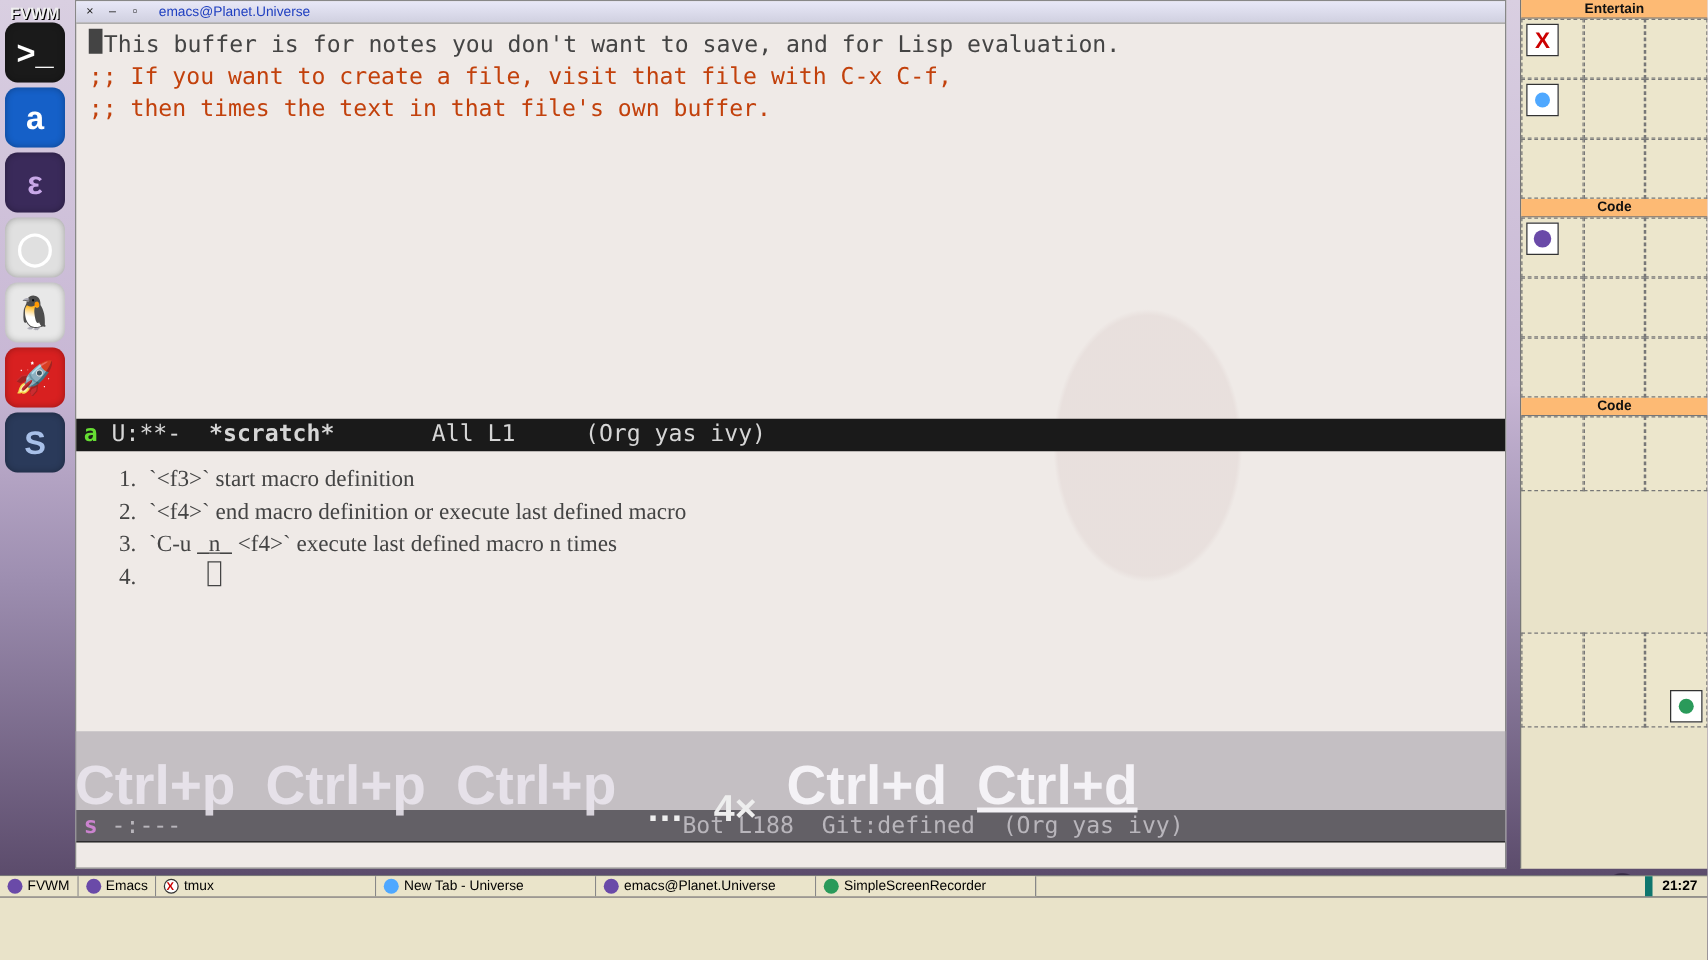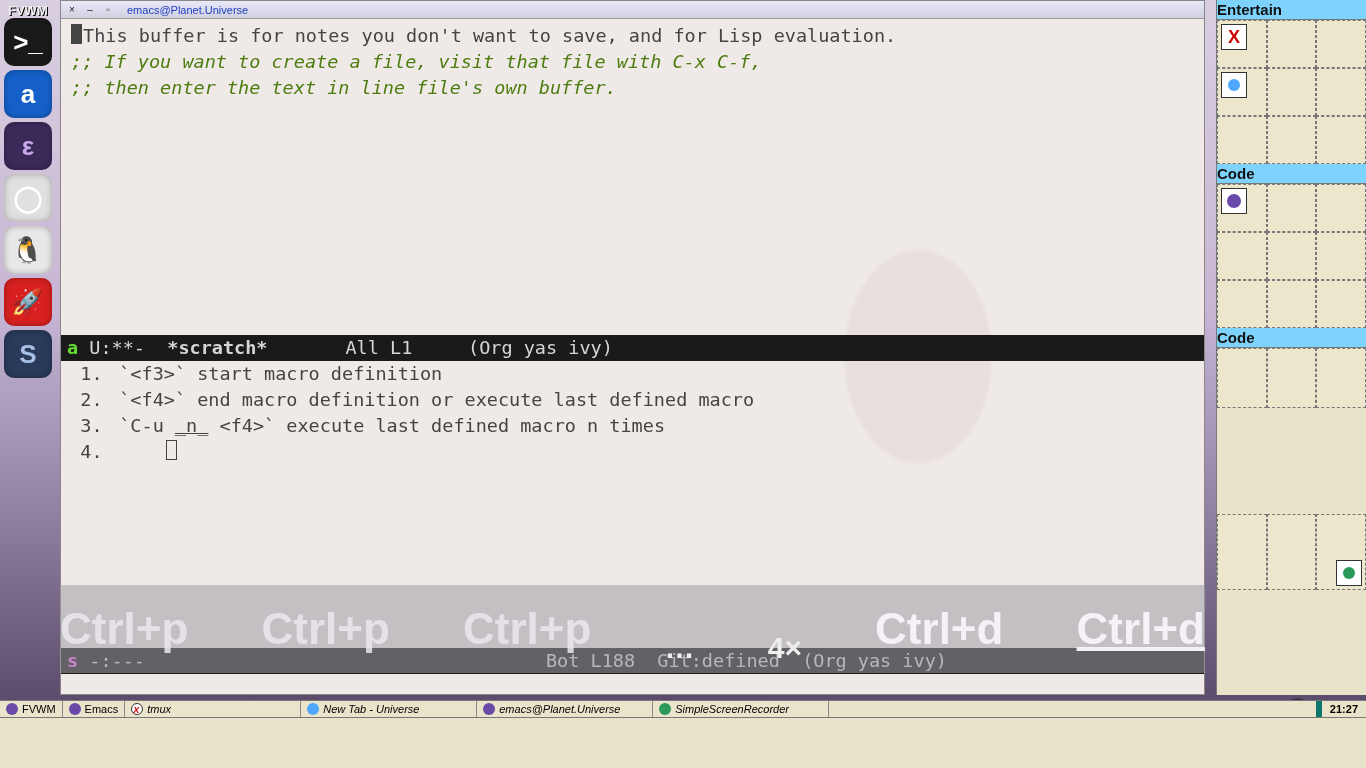--- a/index.html
+++ b/index.html
@@ -67,64 +67,64 @@
     font-size: 18.5px; line-height: 26px;
     color: #444;
   }
   .anime-bg {
     position:absolute; inset:0; opacity:.08;
     background:
       radial-gradient(ellipse 180px 260px at 75% 50%, #9a6a6a 0 40%, transparent 42%);
   }
   .pane-top { position:absolute; top:0; left:0; right:0; height: 316px; padding: 4px 10px; }
   .pane-top .cursor-block { display:inline-block; width:.6em; height:1.1em; background:#444; vertical-align:-2px; margin-right:1px;}
-  .comment { color: #4d7c0f; font-style: italic; }
+  .comment { color: #c2410c; }
   .modeline {
     position:absolute; left:0; right:0; height:26px;
     background:#1a1a1a; color:#d6d6d6;
     display:flex; align-items:center; padding:0 6px;
     font-size:18.5px; white-space:pre;
   }
   .modeline .evil { color:#66dd33; font-weight:bold; }
   .modeline .buf { font-weight:bold; }
   .ml-top { top:316px; }
-  .pane-bot { position:absolute; top:342px; left:0; right:0; bottom:46px; padding: 0 12px 4px; }
+  .pane-bot { position:absolute; top:342px; left:0; right:0; bottom:46px; padding: 10px 12px 4px; font-family: Liberation Serif, serif; }
   .pane-bot ol { list-style: decimal; padding-left: 2.2em; }
   .pane-bot li { padding-left: .3em; }
   .pane-bot .indent { padding-left: 2.5em; display:block; }
   .code-tick { font-family:inherit; }
   .underline { text-decoration: underline; }
   .cursor-box { display:inline-block; width:.55em; height:1.08em; border:1.5px solid #444; vertical-align:-2px; margin-left:1px;}
   .ml-bot { bottom:20px; }
   .ml-bot .evil-s { color:#ff66ff; font-weight:bold; }
   .minibuf { position:absolute; left:0; right:0; bottom:0; height:20px; }
 
   
   .key-overlay {
     position:absolute; left:60px; width:1145px; top:585px; height:88px;
     background: rgba(160,155,165,0.55);
-    display:flex; align-items:center; justify-content:space-between;
-    gap: 14px;
+    display:flex; align-items:center; justify-content:flex-start;
+    gap: 24px;
     font-family: sans-serif; font-weight:bold; font-size:44px;
     color:#f4f2f6;
   }
   .key-overlay .dim { color:#ece8f0; opacity:.85; }
   .key-overlay .count { font-size:30px; align-self:flex-end; padding-bottom:8px; color:#eee;}
   .key-overlay .cur { text-decoration: underline; }
 
   
   .right-col {
     position:absolute; top:0; right:0; width:150px; height:695px;
     display:flex; flex-direction:column;
     background: #e9e3c9;
     border-left:1px solid #777;
   }
   .sec-title {
-    text-align:left; font-family: sans-serif; font-size:15px; font-weight:bold;
-    color:#111; padding:1px 0; background:#7dd3fc; border-bottom:1px solid #777;
+    text-align:center; font-family: sans-serif; font-size:11px; font-weight:bold;
+    color:#111; padding:1px 0; background:#fdba74; border-bottom:1px solid #777;
   }
   .pager-grid {
     flex:0 0 auto;
     display:grid; grid-template-columns: repeat(3, 1fr);
   }
   .pager-cell {
     height:48px; border:1px dashed #777; position:relative;
     background:#ece6cc;
   }
   .pager-cell.tall { height:76px; }
@@ -153,21 +153,21 @@
   }
   .task-item .ico { width:12px; height:12px; border-radius:50%; }
   .ico-fvwm{background:#6a4aa8;}
   .ico-emacs{background:#6a4aa8;}
   .ico-tmux{background:#fff;border:1px solid #333;}
   .ico-tmux::after{content:"X";font-size:9px;color:#c00;font-weight:bold;position:relative;top:-1px;left:1px;}
   .ico-chrome{background:#4fa8ff;}
   .ico-exp{background:#6a4aa8;}
   .ico-rec{background:#2a9a5a;}
   .task-spacer{flex:1;}
-  .task-item.wide{min-width:176px;font-style:italic;}
+  .task-item.wide{min-width:176px;}
   .clock {
     padding:0 8px; border-left:6px solid #0f766e; display:flex; align-items:center;
     font-weight:bold;
   }
 
   .bottom-gap {
     position:absolute; left:0; right:0; bottom:0; height:50px;
     background:#e9e3c9;
   }
 </style>
@@ -195,21 +195,21 @@
     <span class="tbtn">–</span>
     <span class="tbtn">▫</span>
     <span class="title">emacs@Planet.Universe</span>
   </div>
   <div class="emacs-body">
     <div class="anime-bg"></div>
 
     <div class="pane-top">
       <div><span class="cursor-block"></span><span>This buffer is for notes you don't want to save, and for Lisp evaluation.</span></div>
       <div class="comment">;; If you want to create a file, visit that file with C-x C-f,</div>
-      <div class="comment">;; then enter the text in line file's own buffer.</div>
+      <div class="comment">;; then times the text in that file's own buffer.</div>
     </div>
 
     <div class="modeline ml-top"><span class="evil">a</span><span> U:**- </span><span class="buf"> *scratch*</span><span>       </span><span>All L1</span><span>     </span><span>(Org yas ivy)</span></div>
 
     <div class="pane-bot">
       <ol>
         <li><span class="code-tick">`&lt;f3&gt;` start macro definition</span></li>
         <li><span class="code-tick">`&lt;f4&gt;` end macro definition or execute last defined macro</span></li>
         <li><span class="code-tick">`C-u </span><span class="underline">_n_</span><span class="code-tick"> &lt;f4&gt;` execute last defined macro n times</span></li>
         <li><span class="indent"><span class="cursor-box"></span></span></li>

